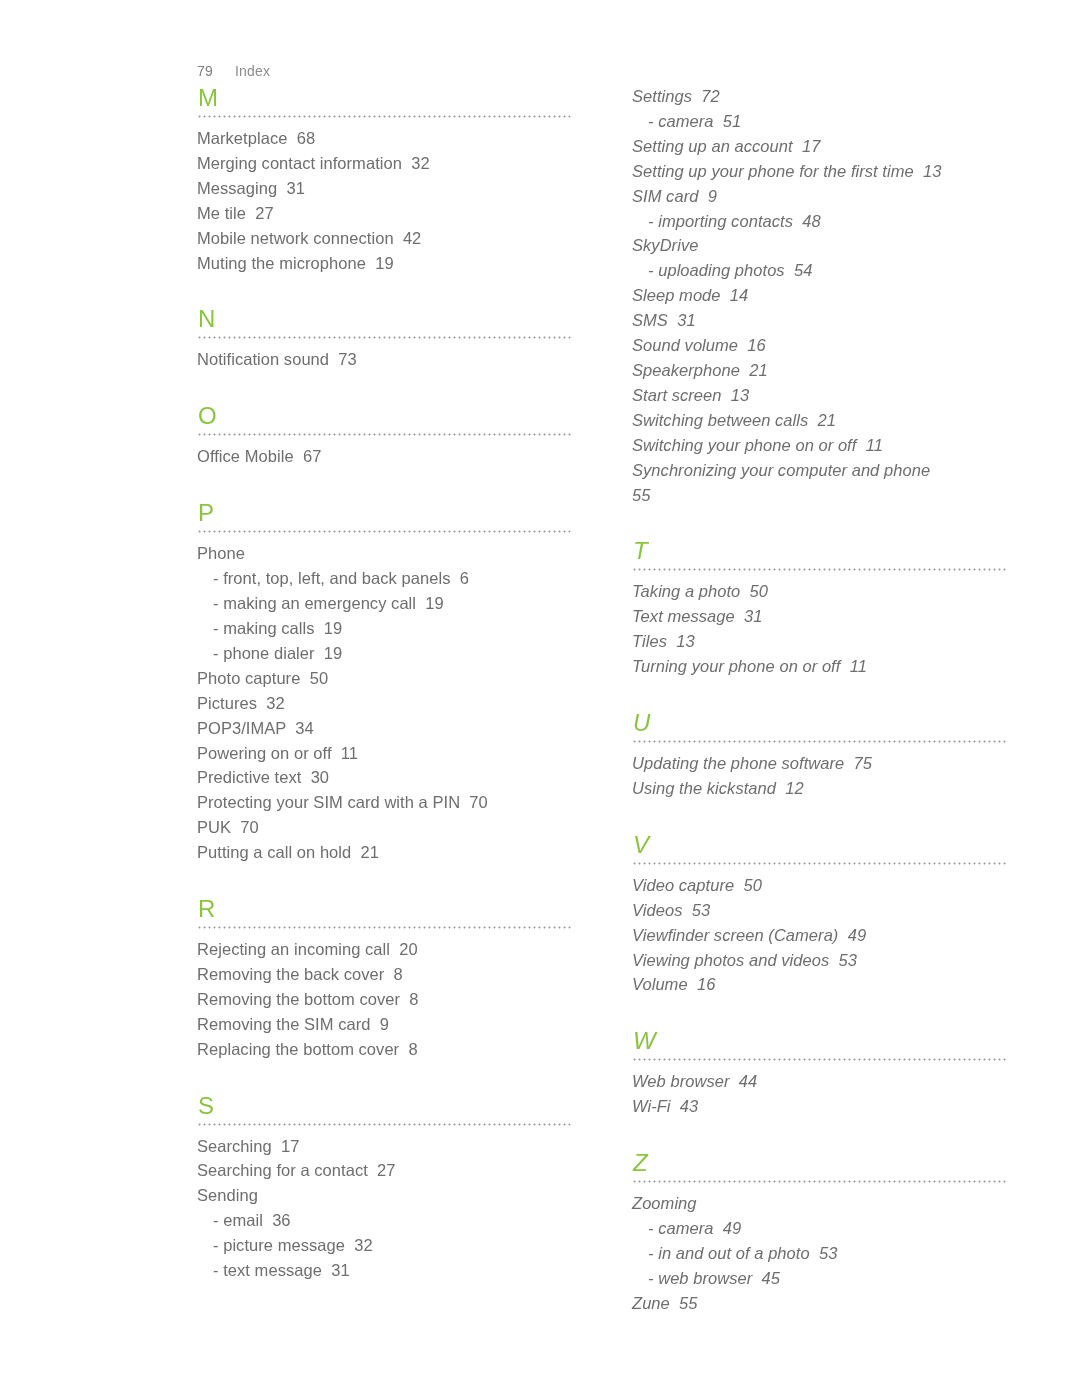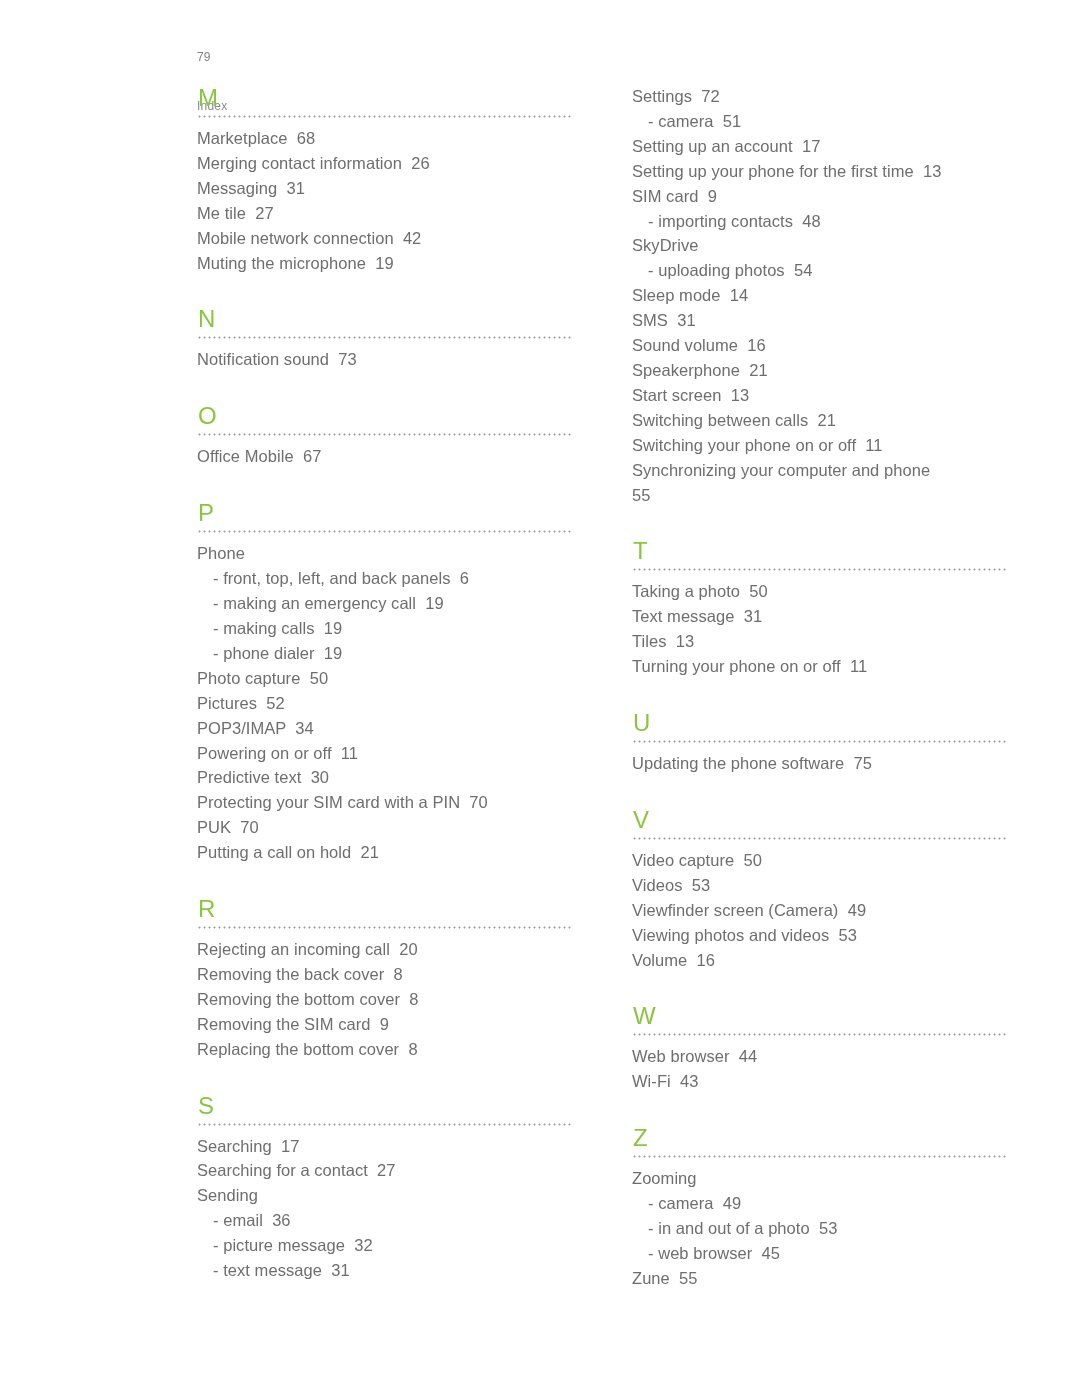--- a/index.html
+++ b/index.html
@@ -26,42 +26,41 @@
   }
 
   
   .running-header {
     position: absolute;
     left: 197px;
     top: 50px;
     display: flex;
     align-items: baseline;
     gap: 22px;
-    font-size: 12px;
+    font-size: 14px;
     letter-spacing: 0.2px;
     color: #808080;
-    flex-direction: column;
   }
   .running-header .page-num { color: #808080; }
   .running-header .section-name { color: #8c8c8c; margin-top: 13px; }
 
   
   .columns {
     position: absolute;
     left: 0;
     top: 84px;
     width: 1080px;
     display: flex;
   }
   .column {
     width: 376px;
     flex: 0 0 376px;
   }
   .column.left  { margin-left: 197px; }
-  .column.right { margin-left: 59px; }
+  .column.right { margin-left: 59px; font-style: italic; }
 
   
   .section { margin-bottom: 0; }
   .section + .section { margin-top: 30px; }
 
   .section-letter {
     font-size: 24px;
     line-height: 27px;
     color: #8bc53f;
     font-weight: 400;
@@ -100,21 +99,21 @@
     <span class="section-name">Index</span>
   </div>
 
   <div class="columns">
     <div class="column left">
         <div class="section">
           <div class="section-letter">M</div>
           <div class="dotted-rule"></div>
           <div class="entries">
             <div class="entry">Marketplace  68</div>
-            <div class="entry">Merging contact information  26</div>
+            <div class="entry">Merging contact information  32</div>
             <div class="entry">Messaging  31</div>
             <div class="entry">Me tile  27</div>
             <div class="entry">Mobile network connection  42</div>
             <div class="entry">Muting the microphone  19</div>
           </div>
         </div>
         <div class="section">
           <div class="section-letter">N</div>
           <div class="dotted-rule"></div>
           <div class="entries">
@@ -131,21 +130,21 @@
         <div class="section">
           <div class="section-letter">P</div>
           <div class="dotted-rule"></div>
           <div class="entries">
             <div class="entry">Phone</div>
             <div class="entry sub">- front, top, left, and back panels  6</div>
             <div class="entry sub">- making an emergency call  19</div>
             <div class="entry sub">- making calls  19</div>
             <div class="entry sub">- phone dialer  19</div>
             <div class="entry">Photo capture  50</div>
-            <div class="entry">Pictures  52</div>
+            <div class="entry">Pictures  32</div>
             <div class="entry">POP3/IMAP  34</div>
             <div class="entry">Powering on or off  11</div>
             <div class="entry">Predictive text  30</div>
             <div class="entry">Protecting your SIM card with a PIN  70</div>
             <div class="entry">PUK  70</div>
             <div class="entry">Putting a call on hold  21</div>
           </div>
         </div>
         <div class="section">
           <div class="section-letter">R</div>
@@ -201,20 +200,21 @@
             <div class="entry">Text message  31</div>
             <div class="entry">Tiles  13</div>
             <div class="entry">Turning your phone on or off  11</div>
           </div>
         </div>
         <div class="section">
           <div class="section-letter">U</div>
           <div class="dotted-rule"></div>
           <div class="entries">
             <div class="entry">Updating the phone software  75</div>
+            <div class="entry">Using the kickstand  12</div>
           </div>
         </div>
         <div class="section">
           <div class="section-letter">V</div>
           <div class="dotted-rule"></div>
           <div class="entries">
             <div class="entry">Video capture  50</div>
             <div class="entry">Videos  53</div>
             <div class="entry">Viewfinder screen (Camera)  49</div>
             <div class="entry">Viewing photos and videos  53</div>

